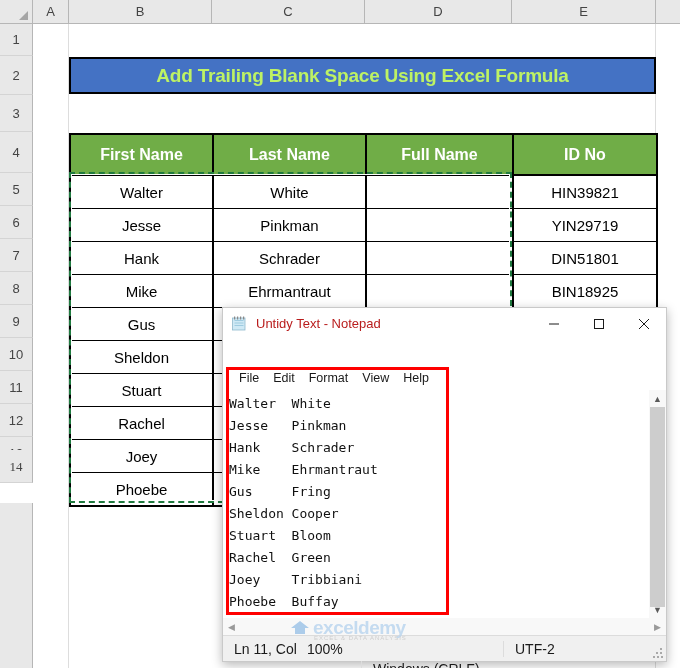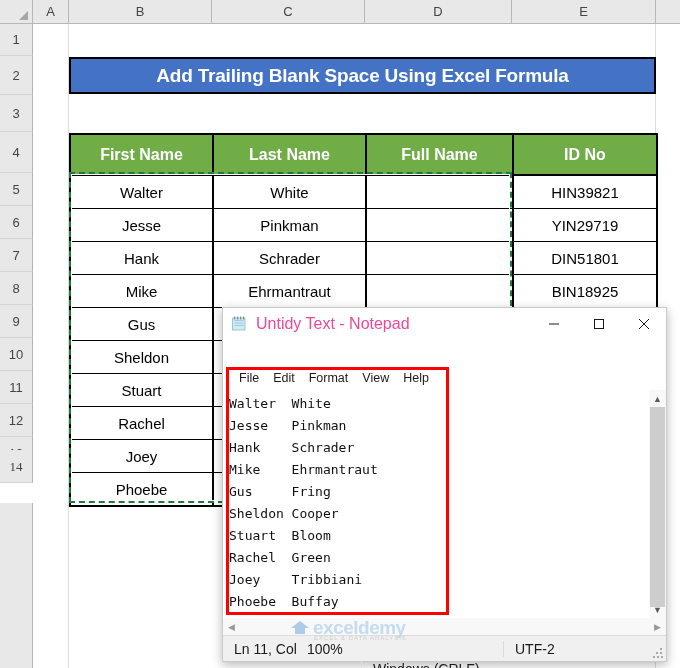--- a/index.html
+++ b/index.html
@@ -81,21 +81,21 @@
   .banner {
     position: absolute;
     background: #4472c4;
     border: 2px solid #000000;
     box-sizing: border-box;
     display: flex;
     align-items: center;
     justify-content: center;
     font-weight: bold;
     font-size: 19px;
-    color: #ffffff;
+    color: #bef264;
     letter-spacing: -0.2px;
   }
 
   
   .tbl {
     position: absolute;
     border-collapse: collapse;
     table-layout: fixed;
   }
   .tbl th {
@@ -155,22 +155,22 @@
     background: #ffffff;
     flex: none;
   }
   .np-icon {
     width: 17px; height: 17px;
     margin-left: 8px; margin-right: 8px;
     flex: none;
     position: relative;
   }
   .np-title-text {
-    font-size: 16px;
-    color: #ec4899;
+    font-size: 13px;
+    color: #b91c1c;
     flex: 1;
     white-space: nowrap;
   }
   .np-ctrl {
     width: 45px; height: 31px;
     display: flex;
     align-items: center;
     justify-content: center;
     flex: none;
   }

